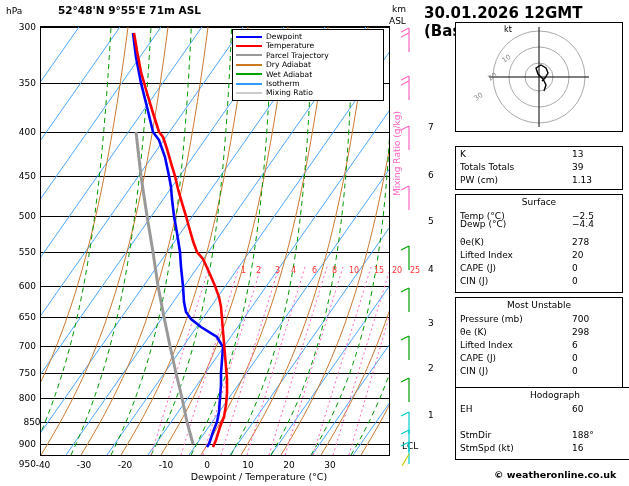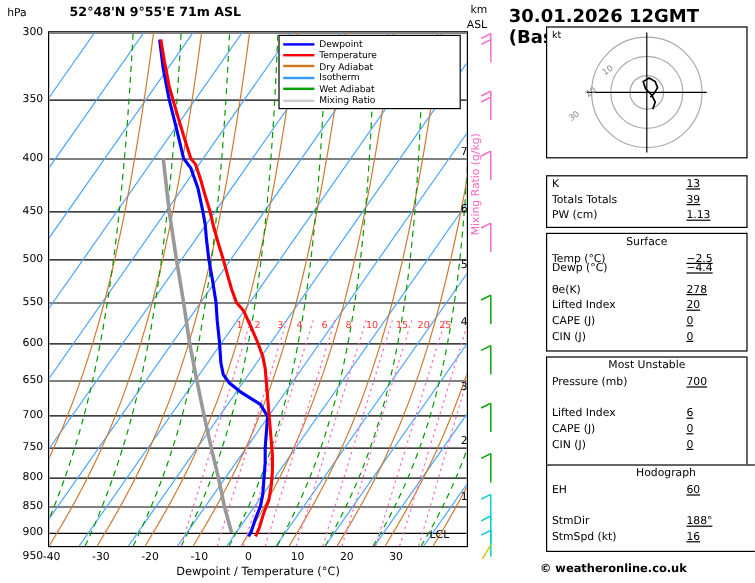--- a/index.html
+++ b/index.html
@@ -6,21 +6,21 @@
   body{
     width:629px;height:486px;
     background:#ffffff;
     font-family:"DejaVu Sans", sans-serif;
     position:relative;
     overflow:hidden;
   }
   .root{position:absolute;left:0;top:0;width:629px;height:486px;}
 
   
-  .t{position:absolute;white-space:nowrap;}
+  .t{position:absolute;white-space:nowrap;margin-left:44px;}
 
   
   #skewt-panel{position:absolute;left:0;top:0;width:420px;height:458px;}
   #plot-frame{position:absolute;left:40px;top:26px;width:350px;height:430px;
               border:1px solid #000;box-sizing:border-box;overflow:hidden;background:#fff;}
   #plot-svg{position:absolute;left:0;top:0;}
   .ylab{position:absolute;font-size:9px;color:#000;text-align:right;width:32px;}
   .xlab{position:absolute;font-size:9px;color:#000;transform:translateX(-50%);}
 
   .hdr{position:absolute;font-size:10.5px;color:#000;font-weight:bold;}
@@ -40,21 +40,21 @@
 
   
   #right-col{position:absolute;left:420px;top:0;width:209px;height:486px;}
   .rtitle{position:absolute;font-size:15px;font-weight:bold;color:#000;}
   #hodo-box{position:absolute;left:35px;top:22px;width:168px;height:110px;
             border:1px solid #000;box-sizing:border-box;background:#fff;}
   .tbl{position:absolute;border:1px solid #000;box-sizing:border-box;background:#fff;
        font-size:9px;color:#000;}
   .tbl .ln{position:relative;height:13.2px;}
   .tbl .k{position:absolute;left:4px;top:0;}
-  .tbl .v{position:absolute;left:116px;top:0;text-decoration:underline;}
+  .tbl .v{position:absolute;left:116px;top:0;}
   .tbl .sec{position:absolute;width:100%;text-align:center;font-size:9px;top:0;}
 </style>
 </head>
 <body>
 
 <div class="root">
 
   <div id="skewt-panel">
 
     <div class="hdr" style="left:6px;top:6px;font-weight:normal;font-size:9px;">hPa</div>
@@ -153,49 +153,53 @@
     <div id="legend">
       <div class="row">
         <span class="sw" style="border-top-color:#0000ff"></span>
         <span class="lb">Dewpoint</span>
       </div>
       <div class="row">
         <span class="sw" style="border-top-color:#ff0000"></span>
         <span class="lb">Temperature</span>
       </div>
       <div class="row">
+        <span class="sw" style="border-top-color:#999999"></span>
+        <span class="lb">Parcel Trajectory</span>
+      </div>
+      <div class="row">
         <span class="sw" style="border-top-color:#cc7722"></span>
         <span class="lb">Dry Adiabat</span>
       </div>
       <div class="row">
+        <span class="sw" style="border-top-color:#00a000"></span>
+        <span class="lb">Wet Adiabat</span>
+      </div>
+      <div class="row">
         <span class="sw" style="border-top-color:#3399ff"></span>
         <span class="lb">Isotherm</span>
-      </div>
-      <div class="row">
-        <span class="sw" style="border-top-color:#00a000"></span>
-        <span class="lb">Wet Adiabat</span>
       </div>
       <div class="row">
         <span class="sw" style="border-top-color:#cccccc"></span>
         <span class="lb">Mixing Ratio</span>
       </div>
     </div>
 
     <div class="ylab" style="left:4px;top:22px;">300</div>
     <div class="ylab" style="left:4px;top:78px;">350</div>
     <div class="ylab" style="left:4px;top:127px;">400</div>
     <div class="ylab" style="left:4px;top:171px;">450</div>
     <div class="ylab" style="left:4px;top:211px;">500</div>
     <div class="ylab" style="left:4px;top:247px;">550</div>
     <div class="ylab" style="left:4px;top:281px;">600</div>
     <div class="ylab" style="left:4px;top:312px;">650</div>
     <div class="ylab" style="left:4px;top:341px;">700</div>
     <div class="ylab" style="left:4px;top:368px;">750</div>
     <div class="ylab" style="left:4px;top:393px;">800</div>
-    <div class="ylab" style="left:4px;top:417px;">850</div>
+    <div class="ylab" style="left:16px;top:417px;text-align:center;">850</div>
     <div class="ylab" style="left:4px;top:439px;">900</div>
     <div class="ylab" style="left:4px;top:459px;">950</div>
 
     <div class="xlab" style="left:43px;top:460px;">-40</div>
     <div class="xlab" style="left:84px;top:460px;">-30</div>
     <div class="xlab" style="left:125px;top:460px;">-20</div>
     <div class="xlab" style="left:166px;top:460px;">-10</div>
     <div class="xlab" style="left:207px;top:460px;">0</div>
     <div class="xlab" style="left:248px;top:460px;">10</div>
     <div class="xlab" style="left:289px;top:460px;">20</div>
@@ -331,20 +335,24 @@
         <span class="v">0</span>
       </div>
     </div>
 
     <div class="tbl" style="left:35px;top:297px;width:168px;height:100px;">
       <div class="sec" style="top:2px;">Most Unstable</div>
       <div class="ln" style="top:16px;position:absolute;width:100%;">
         <span class="k">Pressure (mb)</span>
         <span class="v">700</span>
       </div>
+      <div class="ln" style="top:29px;position:absolute;width:100%;">
+        <span class="k">θe (K)</span>
+        <span class="v">298</span>
+      </div>
       <div class="ln" style="top:42px;position:absolute;width:100%;">
         <span class="k">Lifted Index</span>
         <span class="v">6</span>
       </div>
       <div class="ln" style="top:55px;position:absolute;width:100%;">
         <span class="k">CAPE (J)</span>
         <span class="v">0</span>
       </div>
       <div class="ln" style="top:68px;position:absolute;width:100%;">
         <span class="k">CIN (J)</span>

